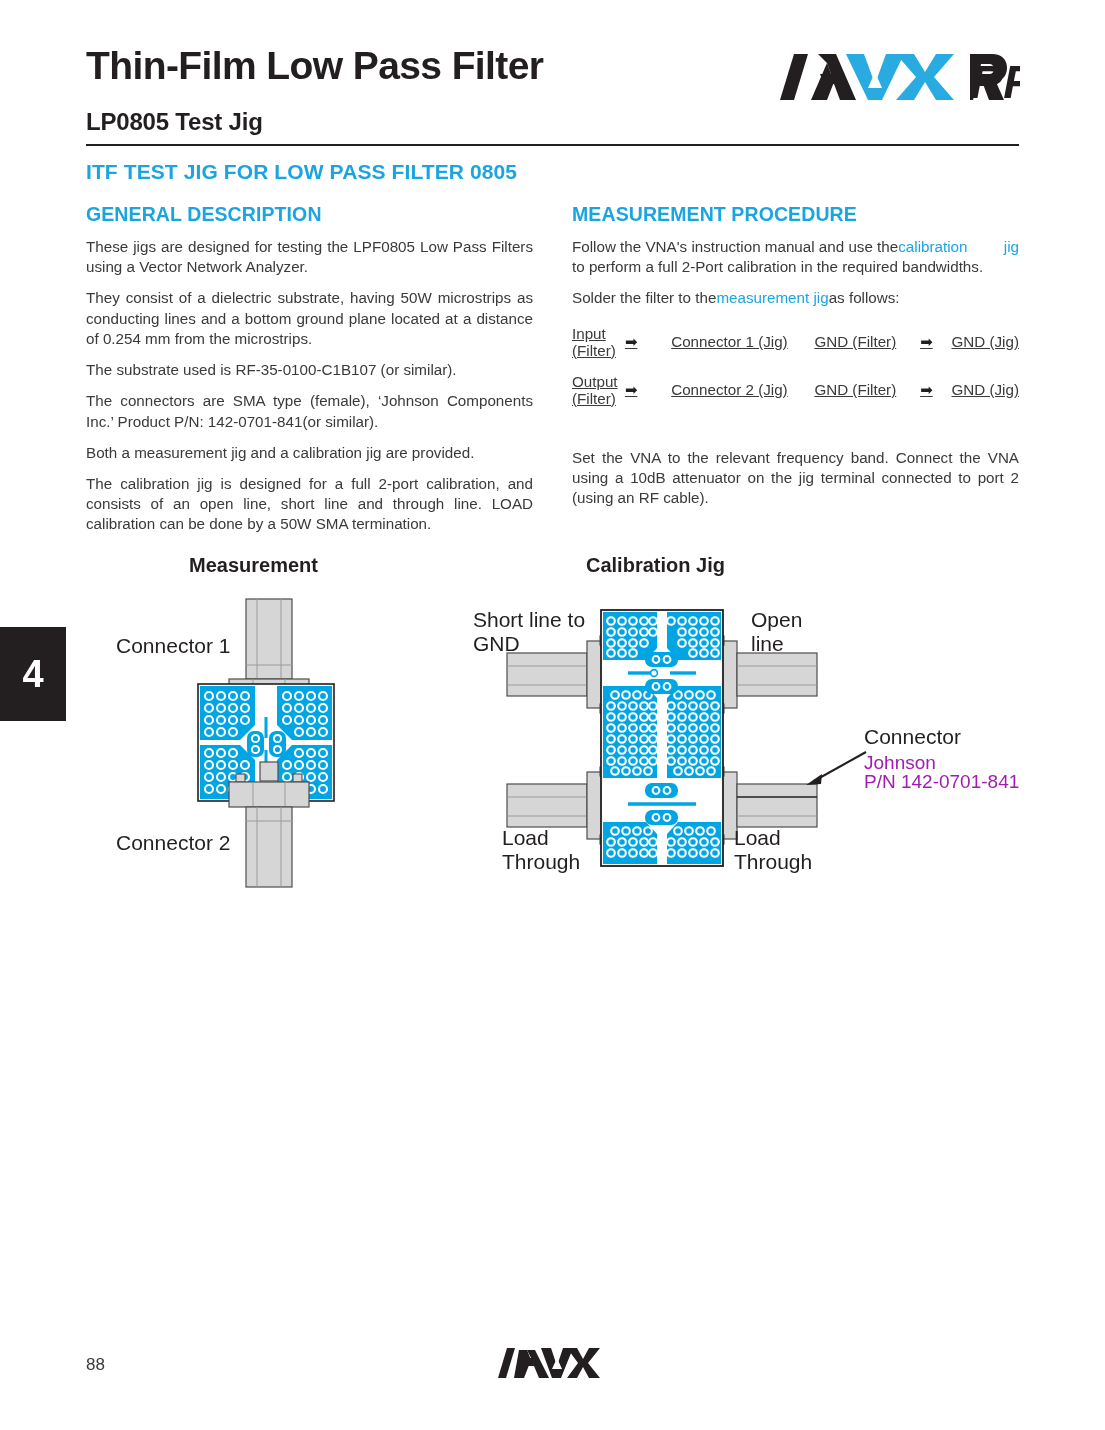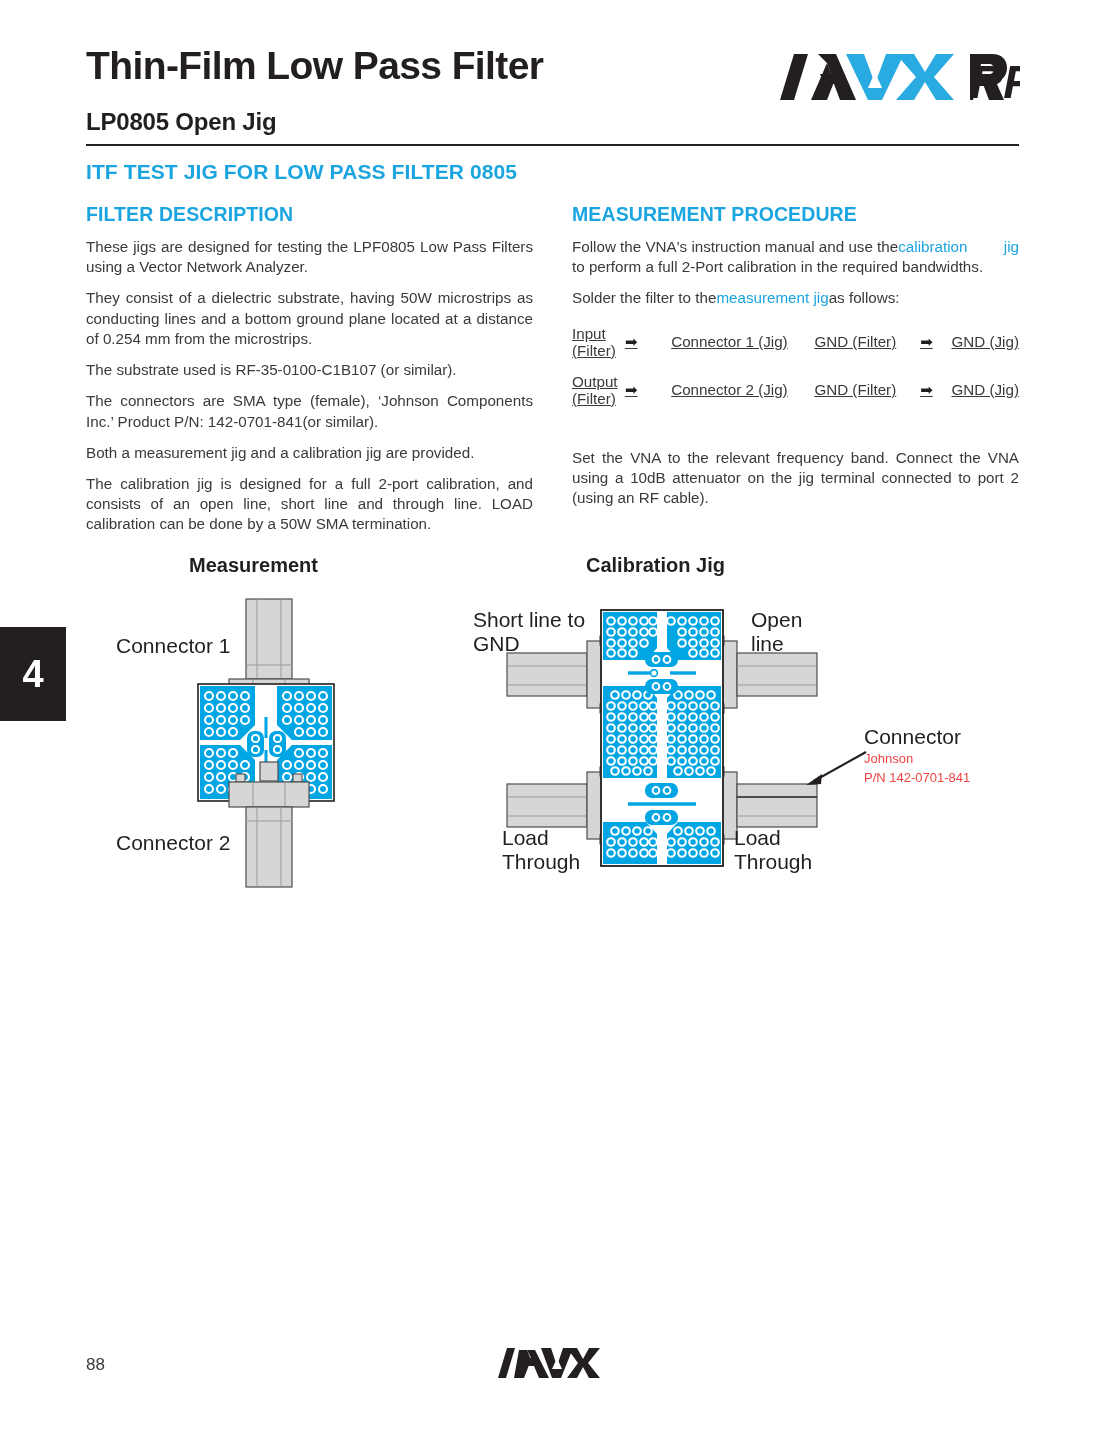--- a/index.html
+++ b/index.html
@@ -77,38 +77,38 @@
   }
 
   
   .dia-cap {
     position: absolute; font-size: 20px; font-weight: bold; color: #231f20;
   }
   .dia-label {
     position: absolute; font-size: 21px; color: #231f20; line-height: 1.14;
   }
   .dia-label-sm {
-    position: absolute; font-size: 13px; color: #ef4444; line-height: 1.25;
+    position: absolute; font-size: 19px; color: #a21caf; line-height: 1.25;
   }
 
   
   .pageno {
     position: absolute; left: 86px; top: 1355px;
     font-size: 17px; color: #3a3a3a;
   }
 
   svg { display: block; }
 </style>
 </head>
 <body>
 
 <div class="page">
 
   <div class="hdr-title">Thin-Film Low Pass Filter</div>
-  <div class="hdr-sub">LP0805 Open Jig</div>
+  <div class="hdr-sub">LP0805 Test Jig</div>
   <div class="hdr-rule"></div>
   <div class="section-title">ITF TEST JIG FOR LOW PASS FILTER 0805</div>
 
   <div class="logo-top">
     <svg viewBox="0 0 242 58" width="242" height="58">
 
       <polygon points="2,52 16,52 30,6 16,6" fill="#231f20"></polygon>
 
       <polygon points="40,6 58,6 78,52 62,52 56,36 46,36 42,26 53,26 49,15" fill="#231f20"></polygon>
       <polygon points="40,52 56,52 48,30 40,52" fill="#231f20" opacity="0"></polygon>
@@ -123,21 +123,21 @@
       <path d="M188,6 L214,6 C224,6 229,12 229,20 C229,27 225,32 218,34 L226,52 L211,52 L205,36 L199,36 L195,52 L181,52 Z M201,26 L211,26 C214,26 216,24 216,21 C216,18 214,16 211,16 L203,16 Z" fill="#231f20"></path>
 
       <path d="M234,6 L242,6 L242,16 L236,16 L234,26 L242,26 L242,36 L232,36 L228,52 L214,52 L224,6 Z" fill="#231f20" opacity="0"></path>
       <path d="M232,6 L242,6 L240,16 L229,16 L227,25 L238,25 L236,35 L225,35 L221,52 L208,52 L218,6 Z" fill="#231f20" opacity="0"></path>
       <text x="192" y="50" font-family="Liberation Sans, sans-serif" font-size="46" font-weight="bold" font-style="italic" fill="#231f20">RF</text>
       <rect x="181" y="0" width="11" height="58" fill="#ffffff"></rect>
     </svg>
   </div>
 
   <div class="col col-left">
-    <h2>FILTER DESCRIPTION</h2>
+    <h2>GENERAL DESCRIPTION</h2>
     <p>These jigs are designed for testing the LPF0805 Low Pass Filters using a Vector Network Analyzer.</p>
     <p>They consist of a dielectric substrate, having 50W microstrips as conducting lines and a bottom ground plane located at a distance of 0.254 mm from the microstrips.</p>
     <p class="last">The substrate used is RF-35-0100-C1B107 (or similar).</p>
     <p>The connectors are SMA type (female), ‘Johnson Components Inc.’ Product P/N: 142-0701-841(or similar).</p>
     <p class="last">Both a measurement jig and a calibration jig are provided.</p>
     <p>The calibration jig is designed for a full 2-port calibration, and consists of an open line, short line and through line. LOAD calibration can be done by a 50W SMA termination.</p>
   </div>
 
   <div class="col col-right">
     <h2>MEASUREMENT PROCEDURE</h2>

